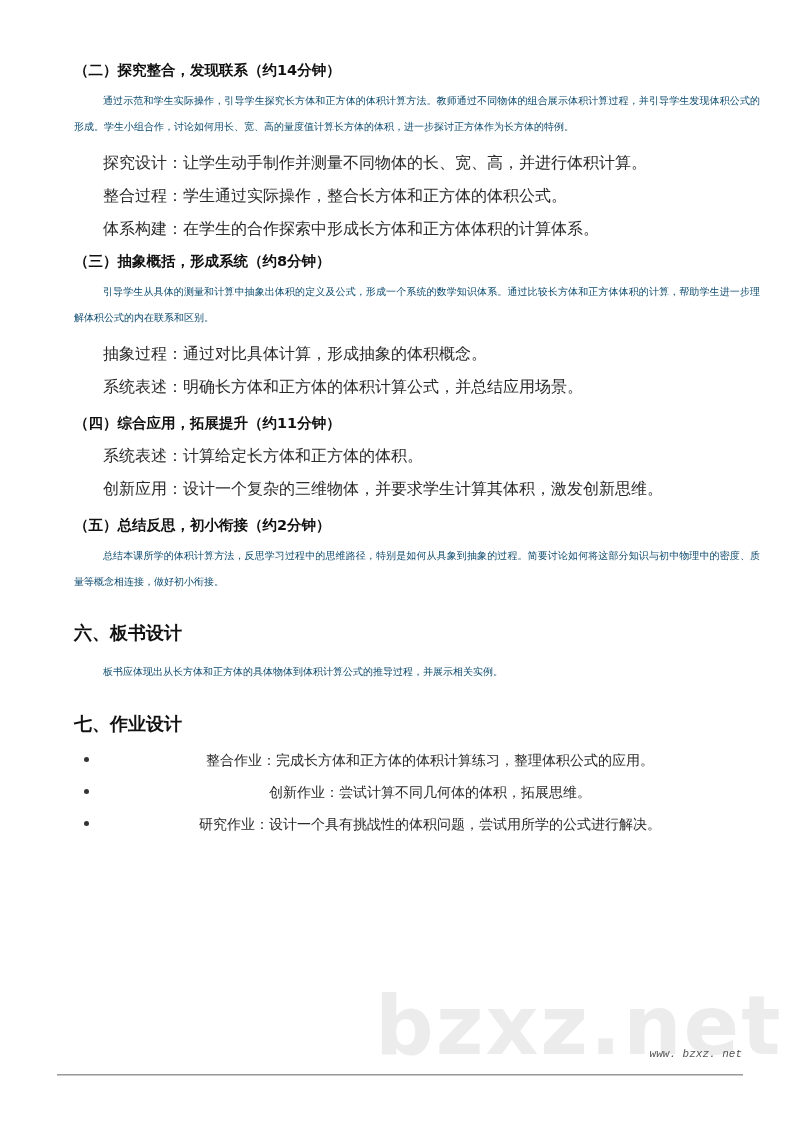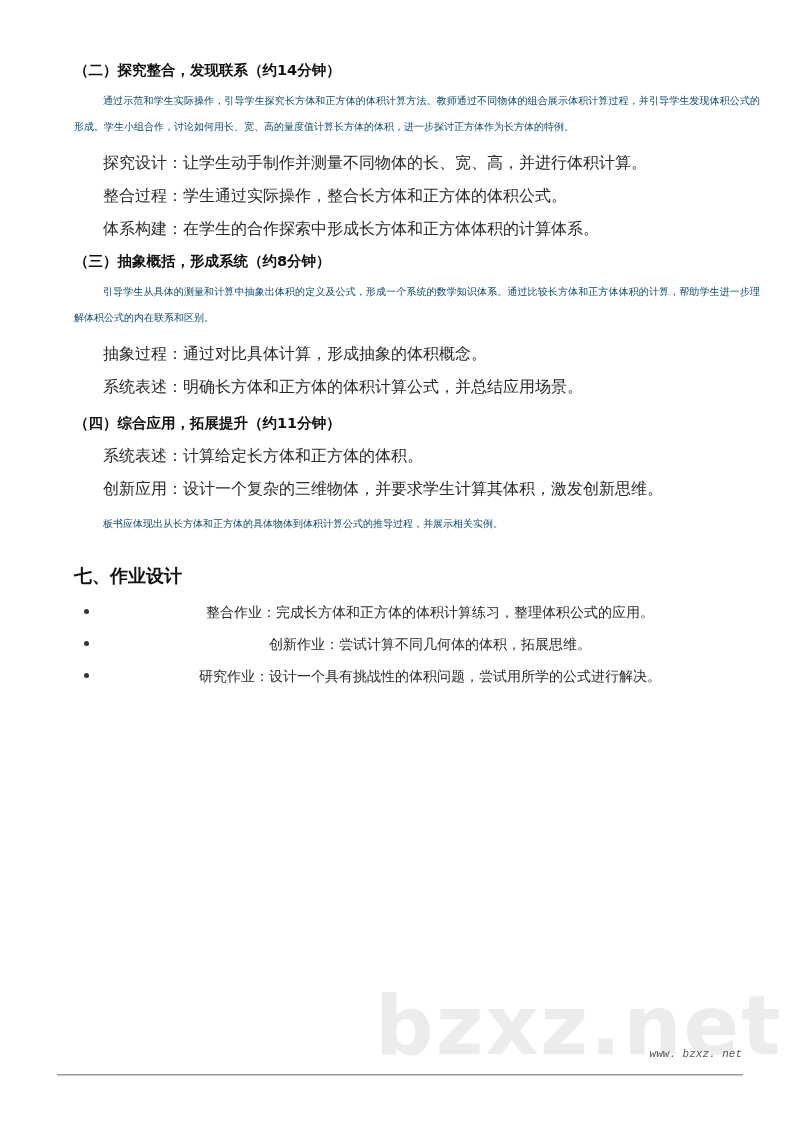--- a/index.html
+++ b/index.html
@@ -60,22 +60,27 @@
     <div class="item">抽象过程：通过对比具体计算，形成抽象的体积概念。</div>
     <div class="item">系统表述：明确长方体和正方体的体积计算公式，并总结应用场景。</div>
   </div>
 
   <div class="section" style="margin-top:16px">
     <div class="h3">（四）综合应用，拓展提升（约11分钟）</div>
     <div class="item">系统表述：计算给定长方体和正方体的体积。</div>
     <div class="item">创新应用：设计一个复杂的三维物体，并要求学生计算其体积，激发创新思维。</div>
   </div>
 
+  <div class="section" style="margin-top:16px">
+    <div class="h3">（五）总结反思，初小衔接（约2分钟）</div>
+    <p class="para">总结本课所学的体积计算方法，反思学习过程中的思维路径，特别是如何从具象到抽象的过程。简要讨论如何将这部分知识与初中物理中的密度、质量等概念相连接，做好初小衔接。</p>
+  </div>
 
   <div>
+    <div class="h2">六、板书设计</div>
     <p class="para">板书应体现出从长方体和正方体的具体物体到体积计算公式的推导过程，并展示相关实例。</p>
   </div>
 
   <div>
     <div class="h2" style="margin-top:27px">七、作业设计</div>
     <ul class="bullets">
       <li><span class="dot"></span><span>整合作业：完成长方体和正方体的体积计算练习，整理体积公式的应用。</span></li>
       <li><span class="dot"></span><span>创新作业：尝试计算不同几何体的体积，拓展思维。</span></li>
       <li><span class="dot"></span><span>研究作业：设计一个具有挑战性的体积问题，尝试用所学的公式进行解决。</span></li>
     </ul>

